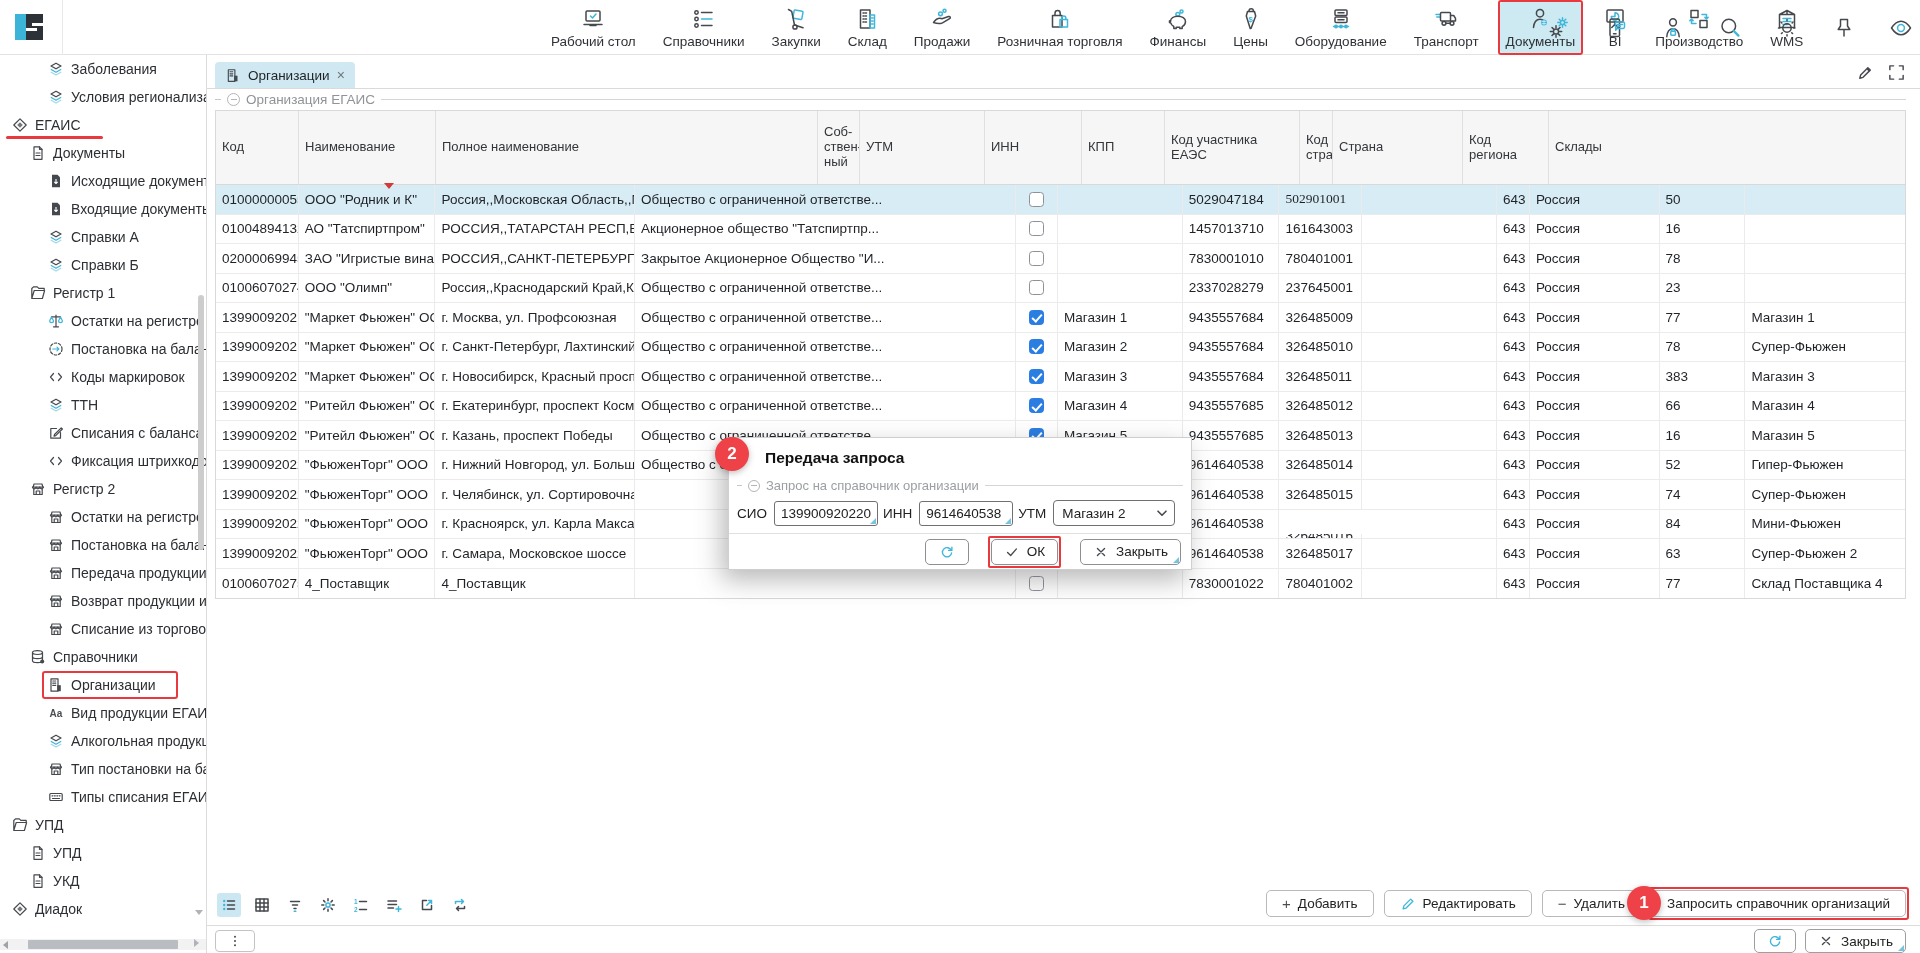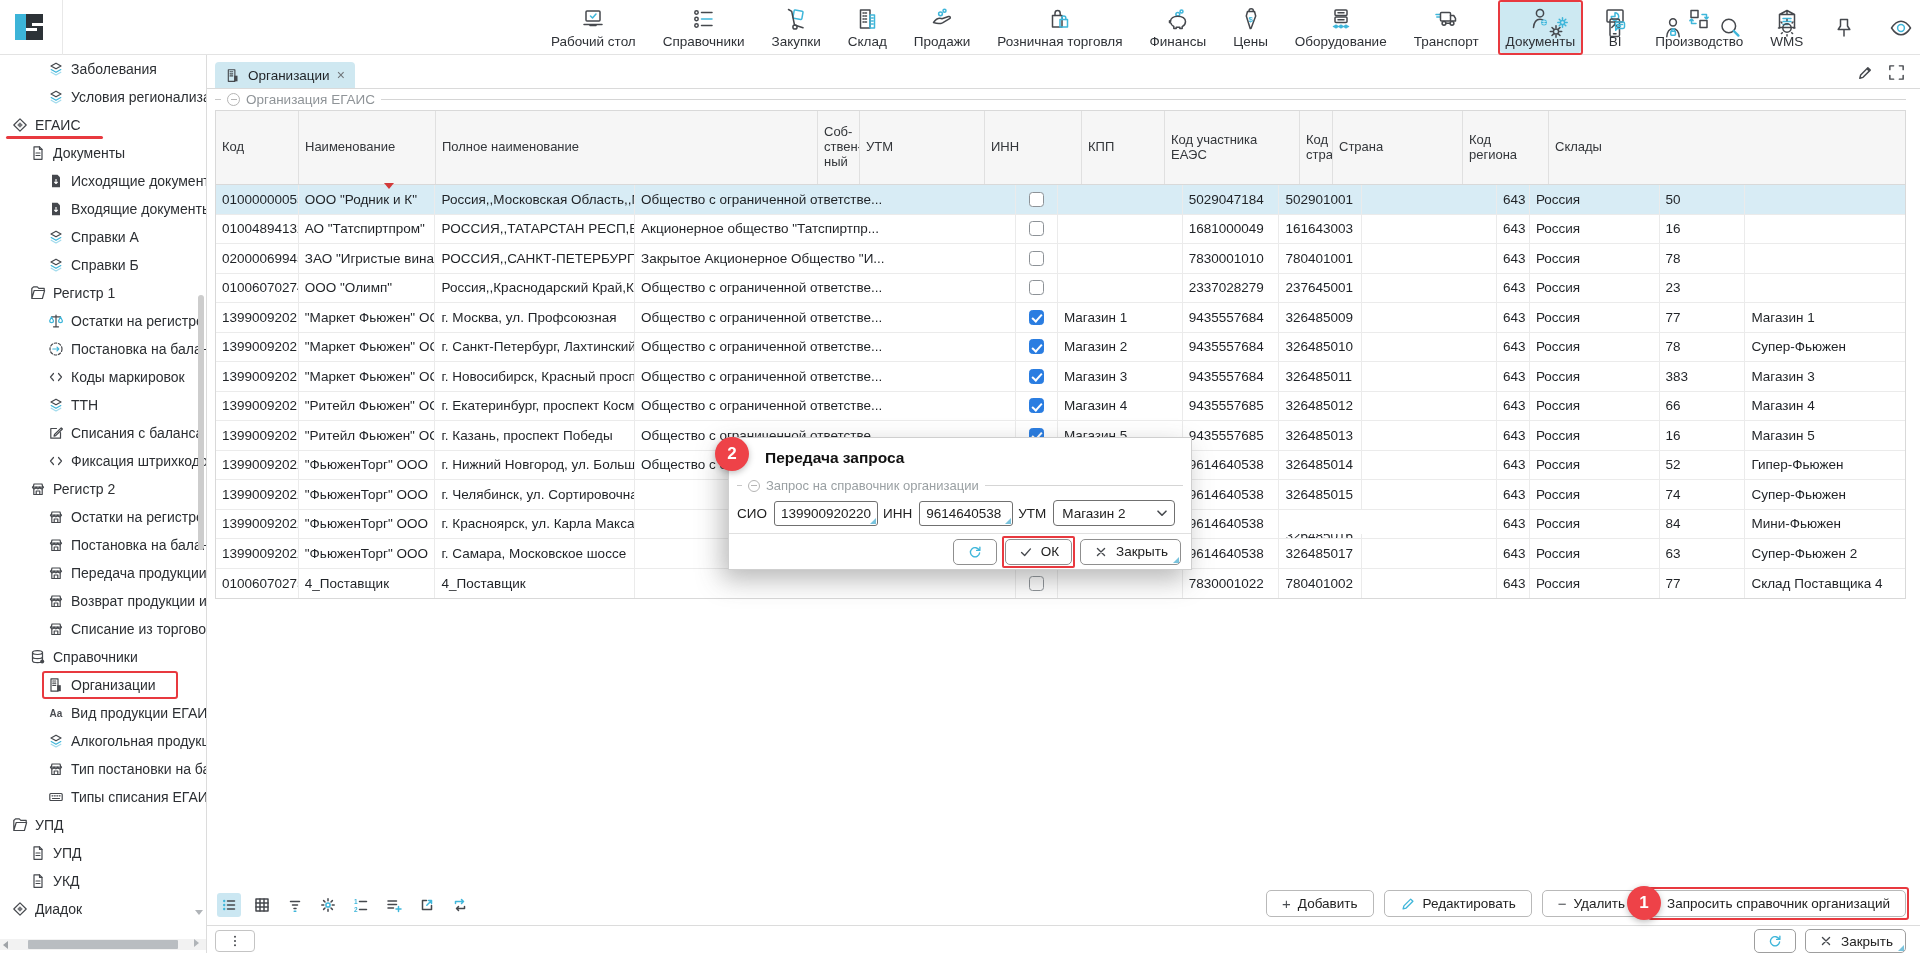--- a/index.html
+++ b/index.html
@@ -108,21 +108,21 @@
   .dlg-legend .lline{flex:1;height:1px;background:#d5d5d5}
   .dlg-fields{display:flex;align-items:center;gap:5px;padding:7px 8px 0 8px}
   .dlg-fields label{font-size:13.5px;color:#222;margin-right:2px}
   .dlg-input{position:relative;height:25px;border:1px solid #707070;border-radius:3px;background:#fff;
     font-size:13.5px;display:flex;align-items:center;padding:0 6px;overflow:hidden}
   .grip::before{content:'';position:absolute;right:1px;bottom:1px;border-left:6px solid transparent;border-bottom:6px solid #79c3dd}
   .dlg-select{position:relative;width:122px;height:26px;border:1px solid #707070;border-radius:4px;background:#fff;
     font-size:13.5px;display:flex;align-items:center;padding:0 22px 0 8px;cursor:pointer}
   .dlg-select .chev{position:absolute;right:4px;top:4px;width:16px;height:16px}
   .dlg-footer{position:absolute;left:0;right:0;bottom:0;height:36px;border-top:1px solid #e0e0e0;
-    display:flex;align-items:center;justify-content:flex-end;gap:8px;padding-right:10px}
+    display:flex;align-items:center;justify-content:flex-end;gap:22px;padding-right:10px}
   .dbtn{position:relative;display:flex;align-items:center;justify-content:center;gap:7px;height:26px;min-width:44px;
     padding:0 12px;background:#fff;border:1px solid #8f8f8f;border-radius:5px;font-size:13.5px;cursor:pointer}
   .dbtn .bicn{width:16px;height:16px}
   .dbtn.annotated::after{content:'';position:absolute;inset:-4px;border:2.5px solid var(--red);border-radius:2px;pointer-events:none}
 
   .badge{position:absolute;width:34px;height:34px;border-radius:50%;background:#ee4248;color:#fff;
     display:flex;align-items:center;justify-content:center;font-size:17px;font-weight:bold;
     box-shadow:0 2px 6px rgba(0,0,0,.25);z-index:60}
   .badge-2{left:714px;top:436px}
   .badge-1{left:1627px;top:886px}
@@ -730,37 +730,37 @@
         <div class="trow selrow">
           <div class="td" style="width: 83px;">010000000556</div>
           <div class="td" style="width: 137px;">ООО "Родник и К"</div>
           <div class="td" style="width: 200px;">Россия,,Московская Область,,Мытищ...</div>
           <div class="td" style="width: 382px;">Общество с ограниченной ответстве...</div>
           <div class="td ctr" style="width: 42px;">
             <span class="cb"></span>
           </div>
           <div class="td" style="width: 125px;"></div>
           <div class="td" style="width: 97px;">5029047184</div>
-          <div class="td" style="width: 83px;">502901001</div>
+          <div class="td" style="width: 83px; font-family: Liberation Serif, serif;">502901001</div>
           <div class="td" style="width: 135px;"></div>
           <div class="td" style="width: 33px;">643</div>
           <div class="td" style="width: 130px;">Россия</div>
           <div class="td" style="width: 86px;">50</div>
           <div class="td" style="width: 160px;"></div>
         </div>
         <div class="trow">
           <div class="td" style="width: 83px;">010048941324</div>
           <div class="td" style="width: 137px;">АО "Татспиртпром"</div>
           <div class="td" style="width: 200px;">РОССИЯ,,ТАТАРСТАН РЕСП,Высокого...</div>
           <div class="td" style="width: 382px;">Акционерное общество "Татспиртпр...</div>
           <div class="td ctr" style="width: 42px;">
             <span class="cb"></span>
           </div>
           <div class="td" style="width: 125px;"></div>
-          <div class="td" style="width: 97px;">1681000049</div>
+          <div class="td" style="width: 97px;">1457013710</div>
           <div class="td" style="width: 83px;">161643003</div>
           <div class="td" style="width: 135px;"></div>
           <div class="td" style="width: 33px;">643</div>
           <div class="td" style="width: 130px;">Россия</div>
           <div class="td" style="width: 86px;">16</div>
           <div class="td" style="width: 160px;"></div>
         </div>
         <div class="trow">
           <div class="td" style="width: 83px;">020000699457</div>
           <div class="td" style="width: 137px;">ЗАО "Игристые вина"</div>

